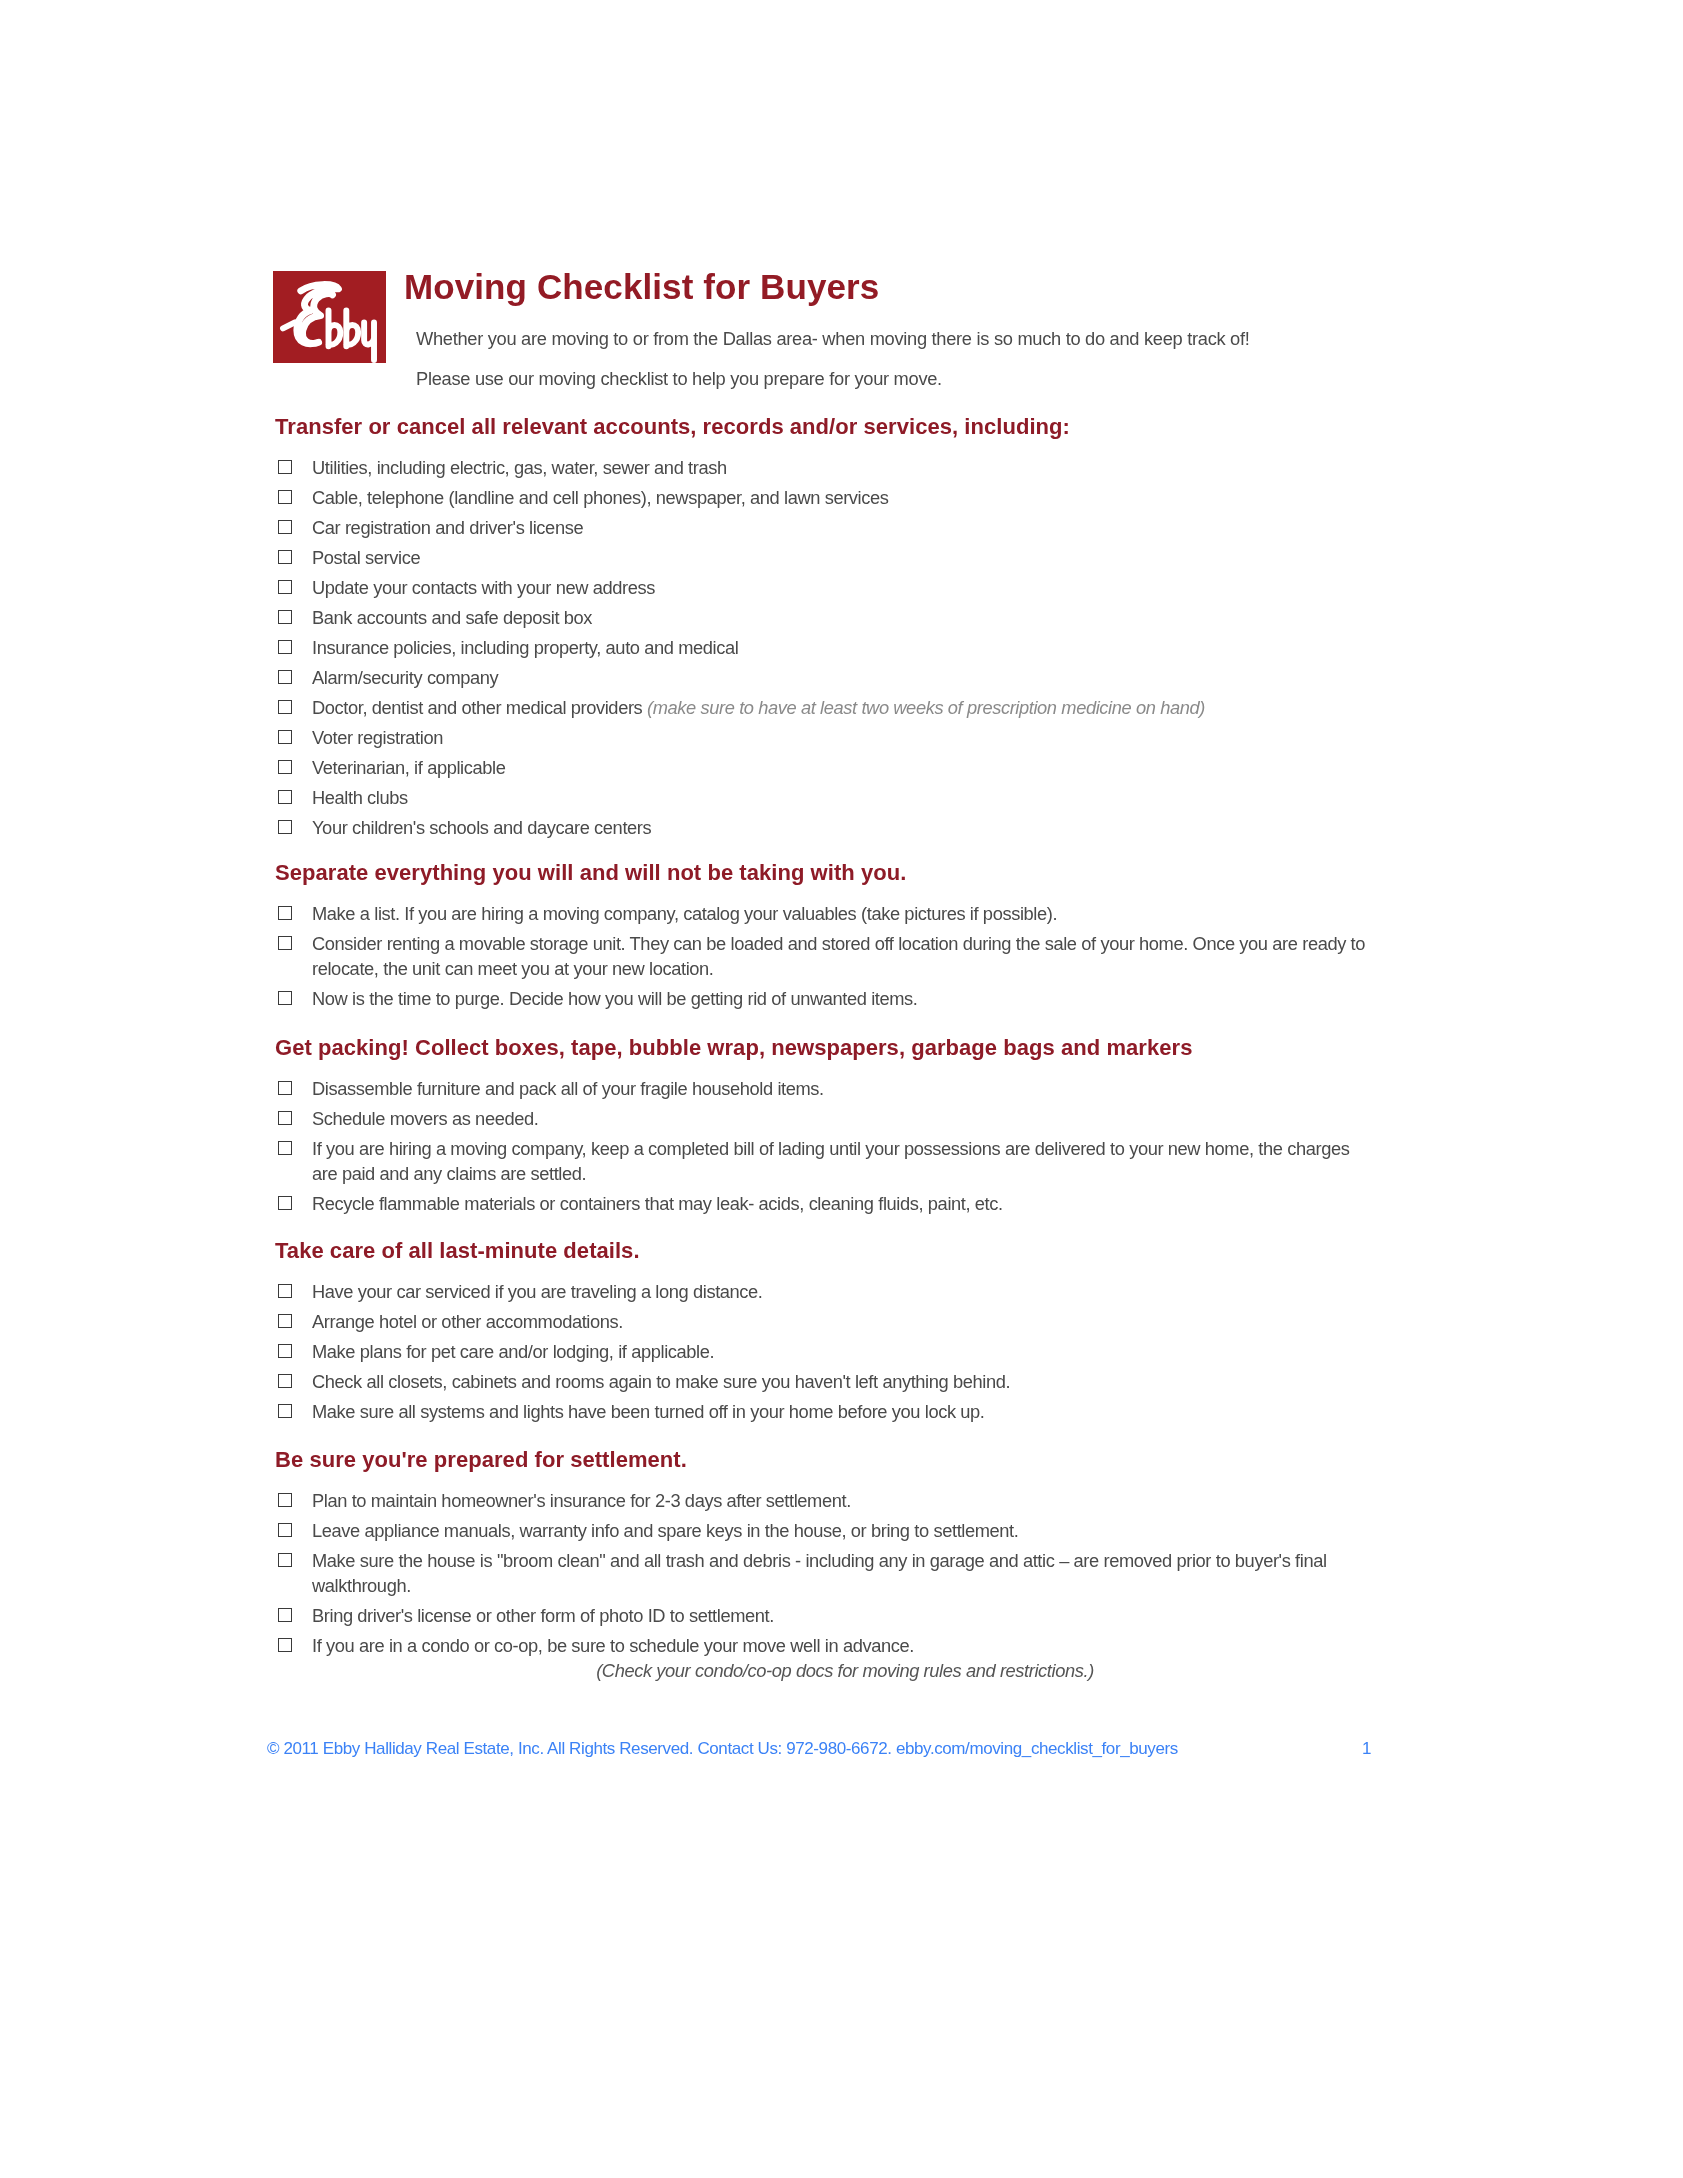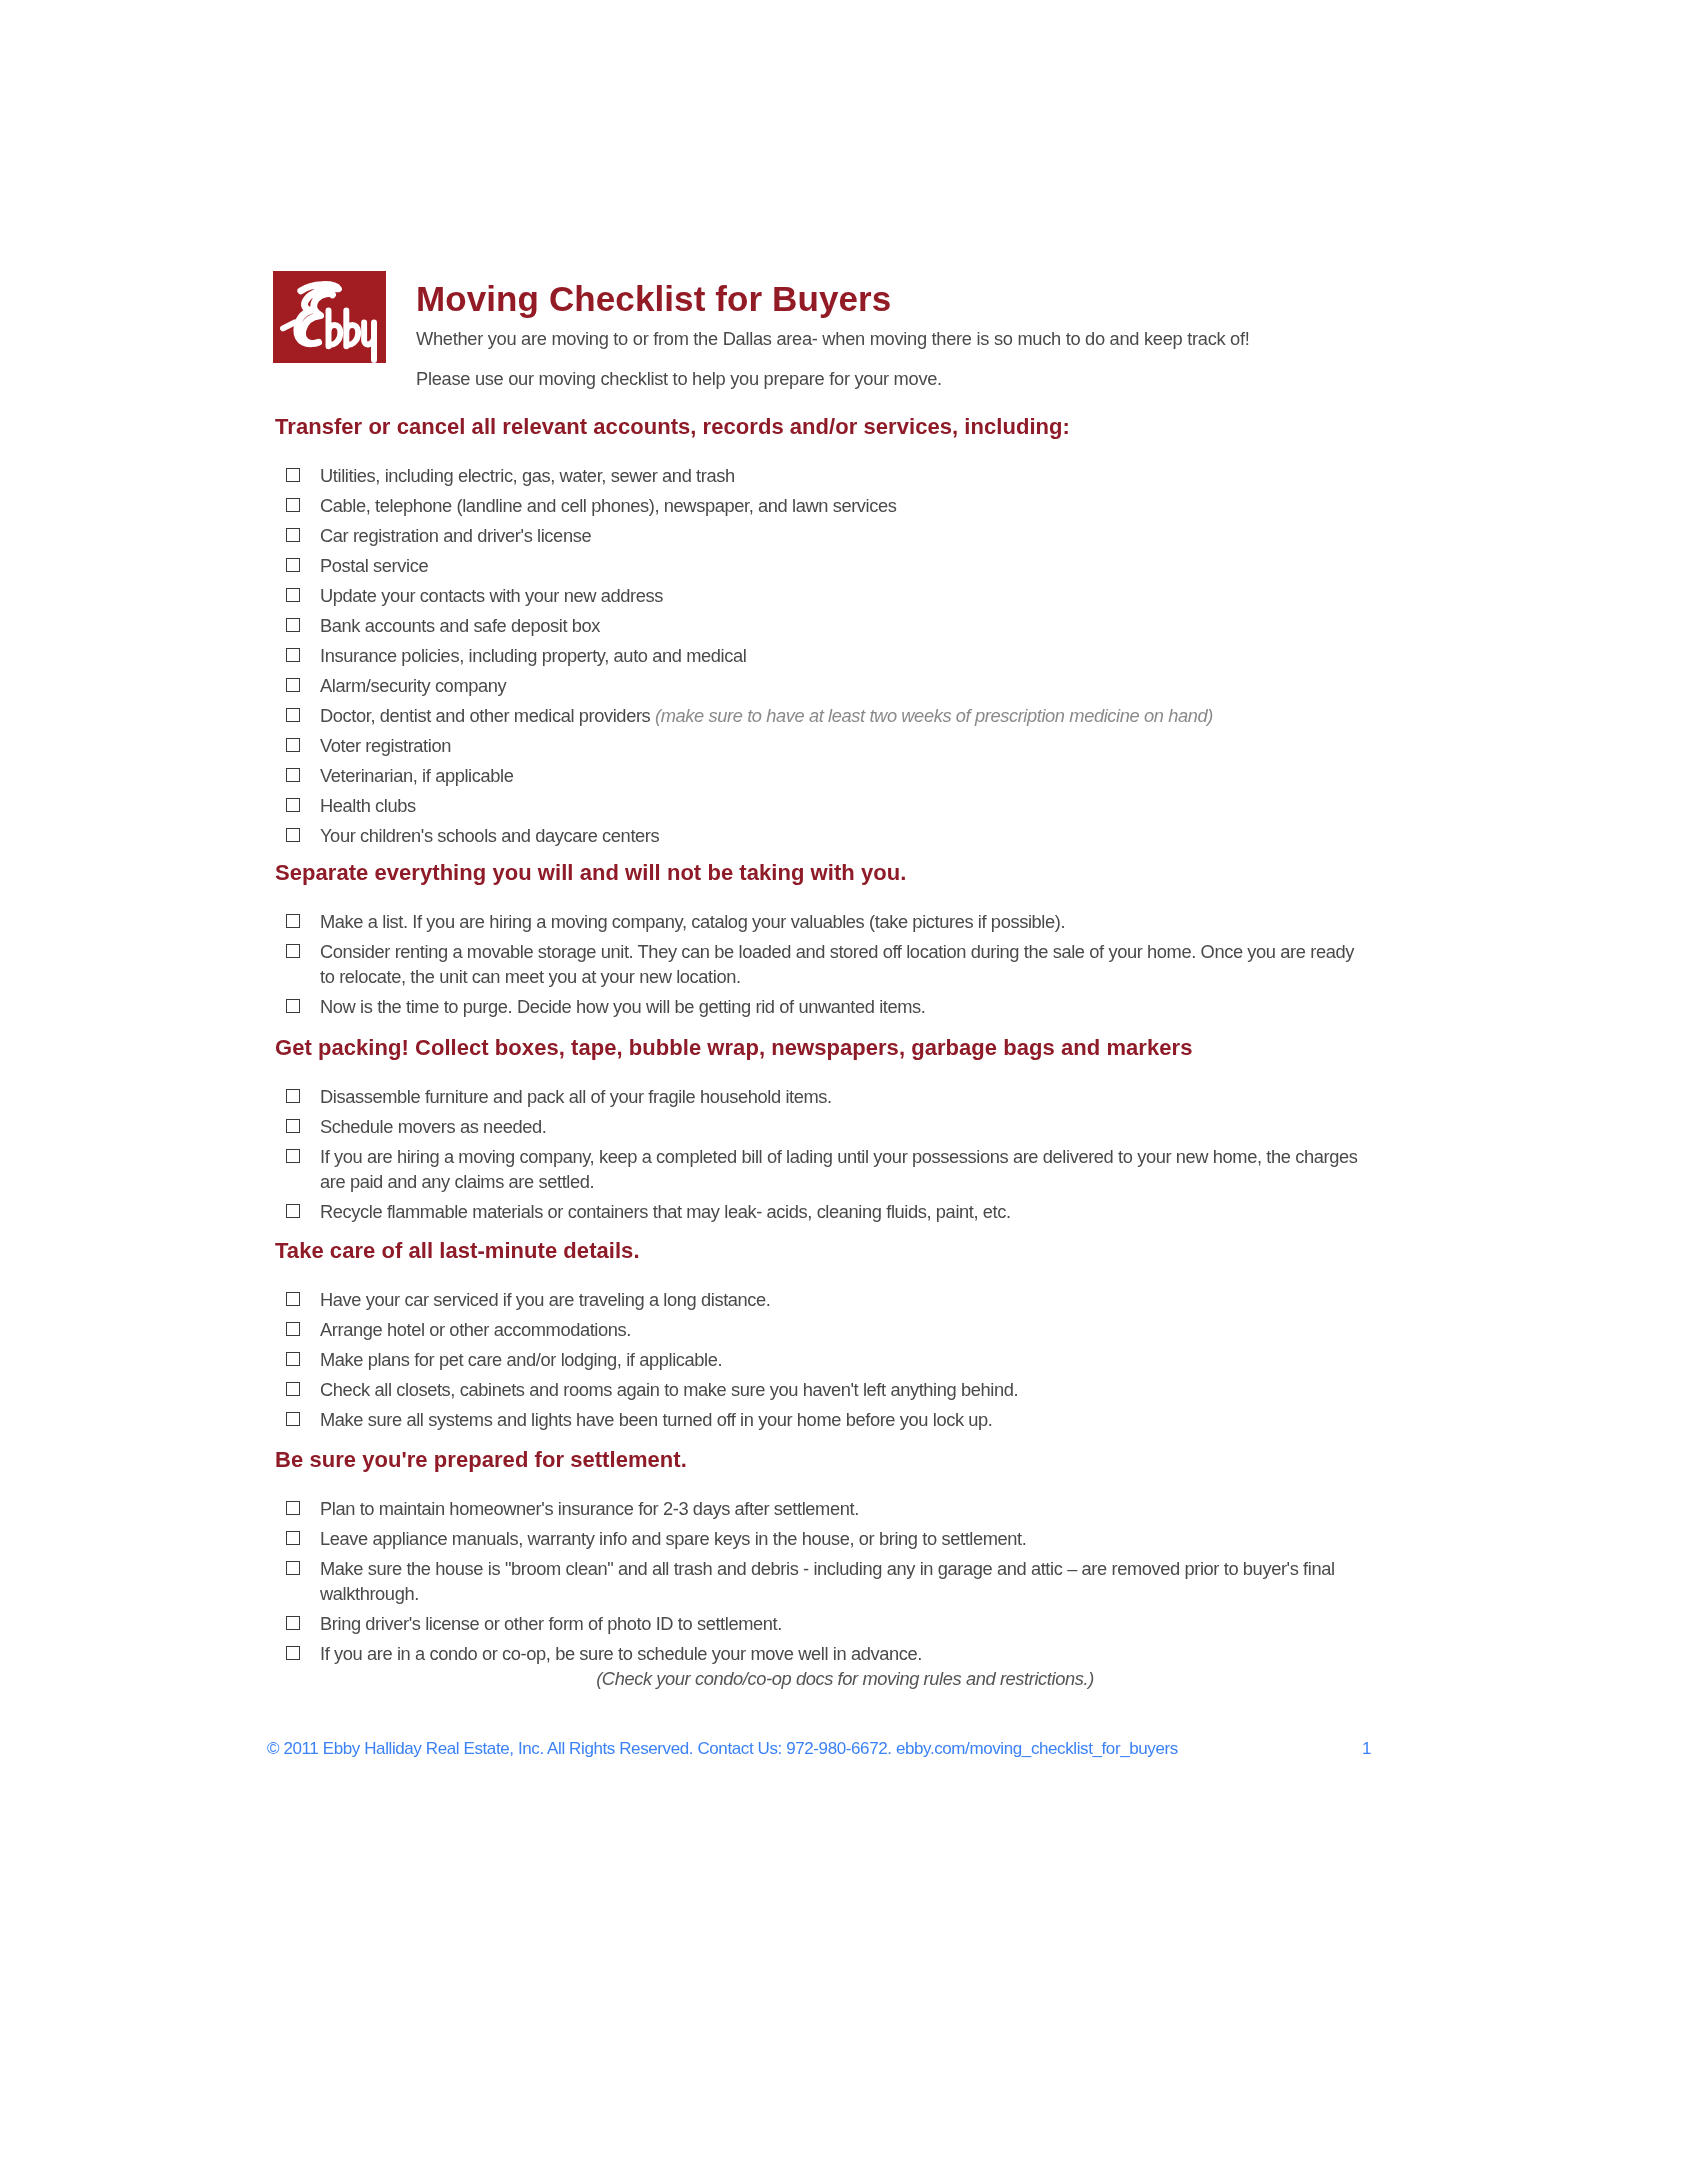--- a/index.html
+++ b/index.html
@@ -29,21 +29,21 @@
     width: 113px;
     height: 92px;
     background: #a21d22;
     overflow: hidden;
   }
   .logo svg { display: block; }
   .title {
     position: absolute;
     left: 137px;
     top: 0px;
-    margin: 12px;
+    margin: 0;
     font-size: 35px;
     font-weight: bold;
     color: #931b25;
     letter-spacing: 0.1px;
     line-height: 44px;
     white-space: nowrap;
   }
   .intro {
     position: absolute;
     left: 137px;
@@ -66,21 +66,21 @@
     font-size: 22px;
     font-weight: bold;
     color: #8e1b27;
     line-height: 30px;
     height: 32px;
     white-space: nowrap;
     letter-spacing: 0.05px;
   }
   .items {
     list-style: none;
-    margin: 16px;
+    margin: 8px;
     padding: 0;
   }
   .item {
     position: relative;
     padding-left: 37px;
     font-size: 18.3px;
     line-height: 25px;
     padding-top: 2.5px;
     padding-bottom: 2.5px;
     letter-spacing: -0.4px;

